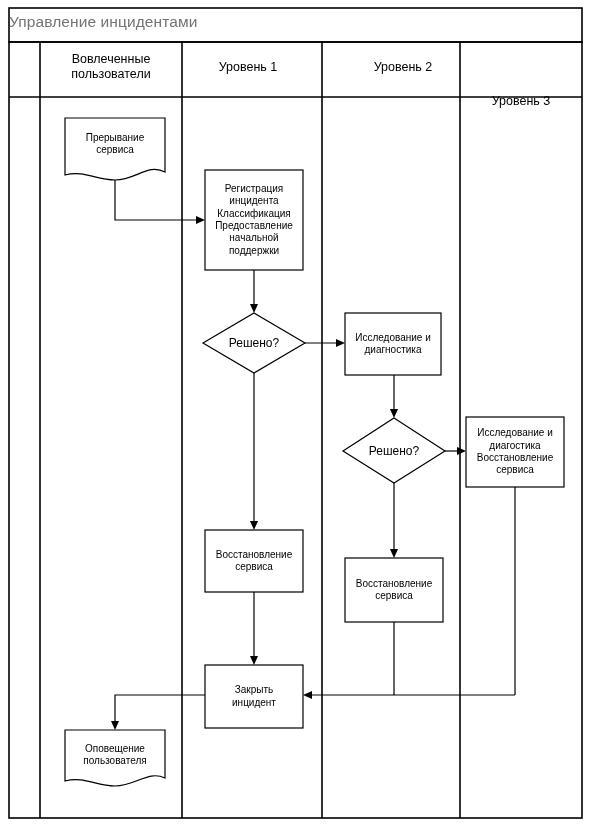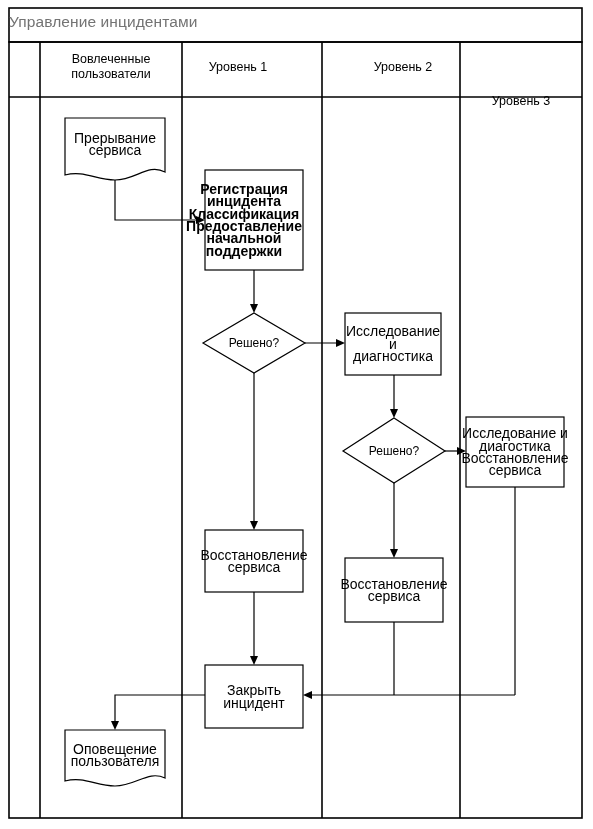--- a/index.html
+++ b/index.html
@@ -44,21 +44,21 @@
     position: absolute;
     text-align: center;
     font-size: 12.5px;
     color: #000000;
     line-height: 15px;
     font-weight: normal;
   }
   .node-label {
     position: absolute;
     text-align: center;
-    font-size: 14px;
+    font-size: 10px;
     color: #000000;
     line-height: 12.4px;
     white-space: pre-line;
     display: flex;
     align-items: center;
     justify-content: center;
   }
   .node-label.diamond-label { font-size: 12px; }
 </style>
 </head>
@@ -168,34 +168,34 @@
 
     </g>
   </svg>
 
   <div class="title-text">Управление инцидентами</div>
 
   <div class="col-header" style="left:40px; top:52px; width:142px;">
     <span style="white-space:pre-line;">Вовлеченные
 пользователи</span>
   </div>
-  <div class="col-header" style="left:182px; top:60px; width:112px;">
+  <div class="col-header" style="left:192px; top:60px; width:112px;">
     <span>Уровень 1</span>
   </div>
   <div class="col-header" style="left:322px; top:60px; width:162px;">
     <span>Уровень 2</span>
   </div>
   <div class="col-header" style="left:460px; top:60px; width:122px;margin-top:34px;">
     <span>Уровень 3</span>
   </div>
 
   <div class="node-label" style="left:65px; top:120px; width:100px; height:48px;">Прерывание
 сервиса</div>
 
-  <div class="node-label" style="left:195px; top:170px; width:98px; height:100px;font-weight:bold;">Регистрация
+  <div class="node-label" style="left:205px; top:170px; width:98px; height:100px;">Регистрация
 инцидента
 Классификация
 Предоставление
 начальной
 поддержки</div>
 
   <div class="node-label diamond-label" style="left:204px; top:313px; width:100px; height:60px;">Решено?</div>
 
   <div class="node-label" style="left:345px; top:313px; width:96px; height:62px;">Исследование и
 диагностика</div>

